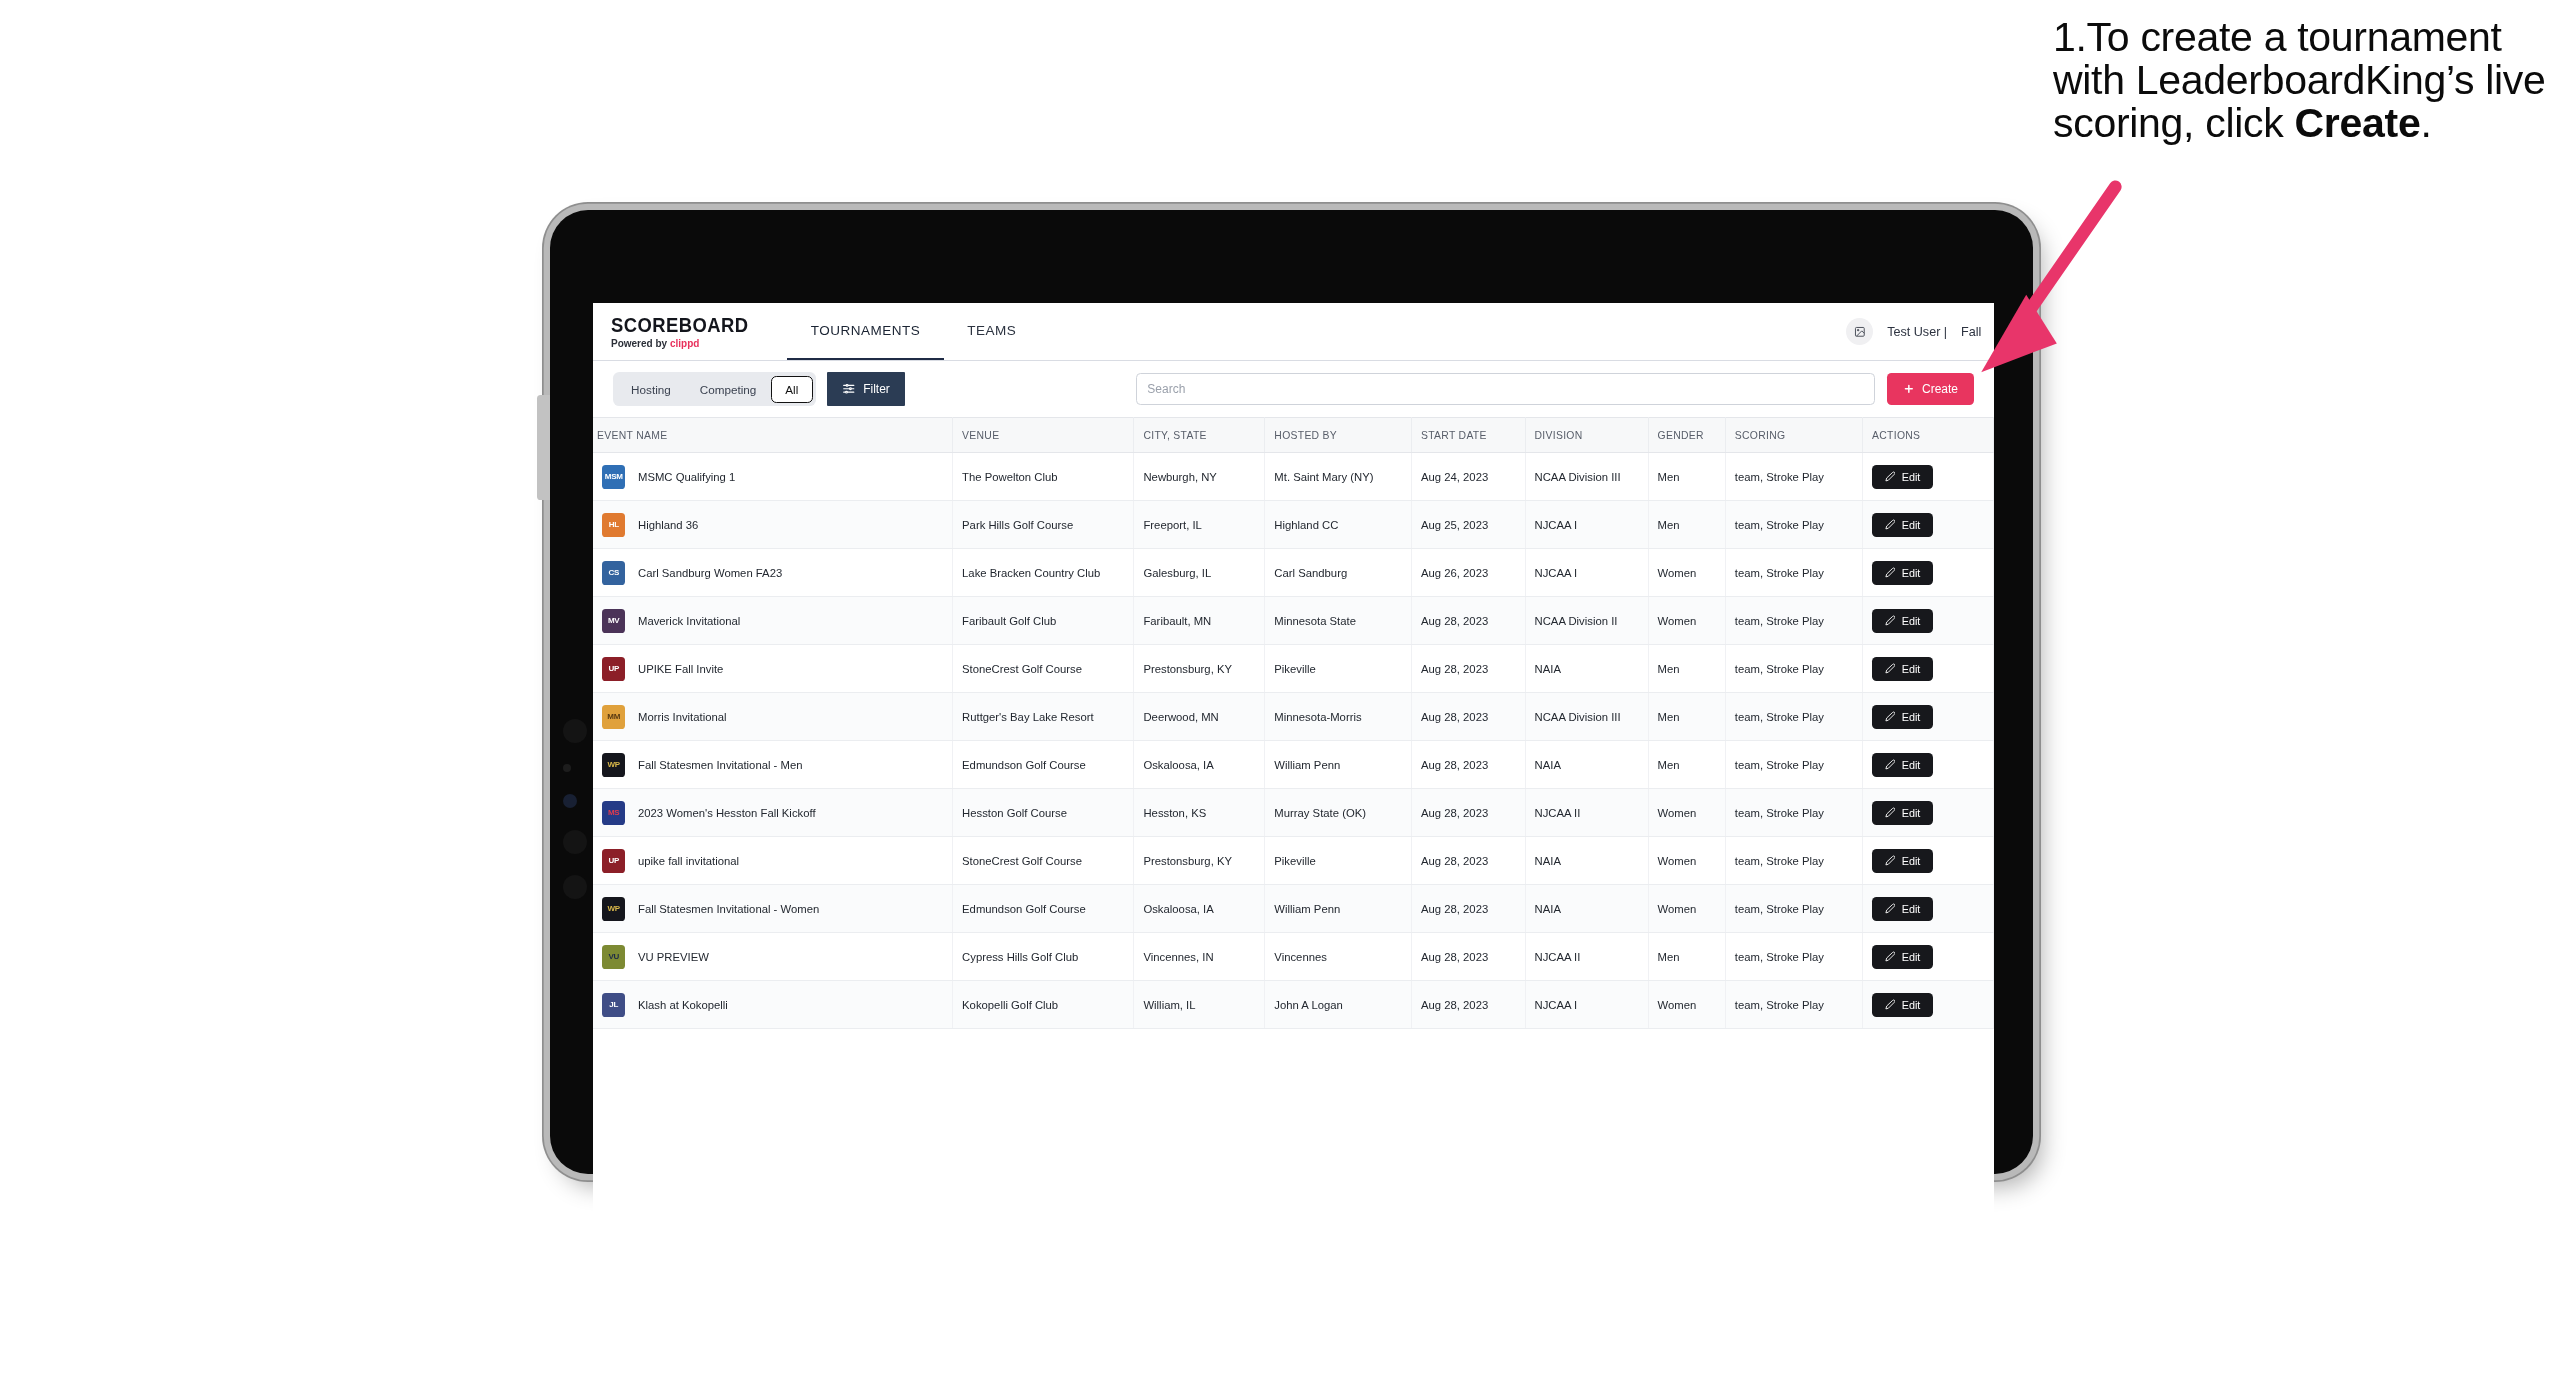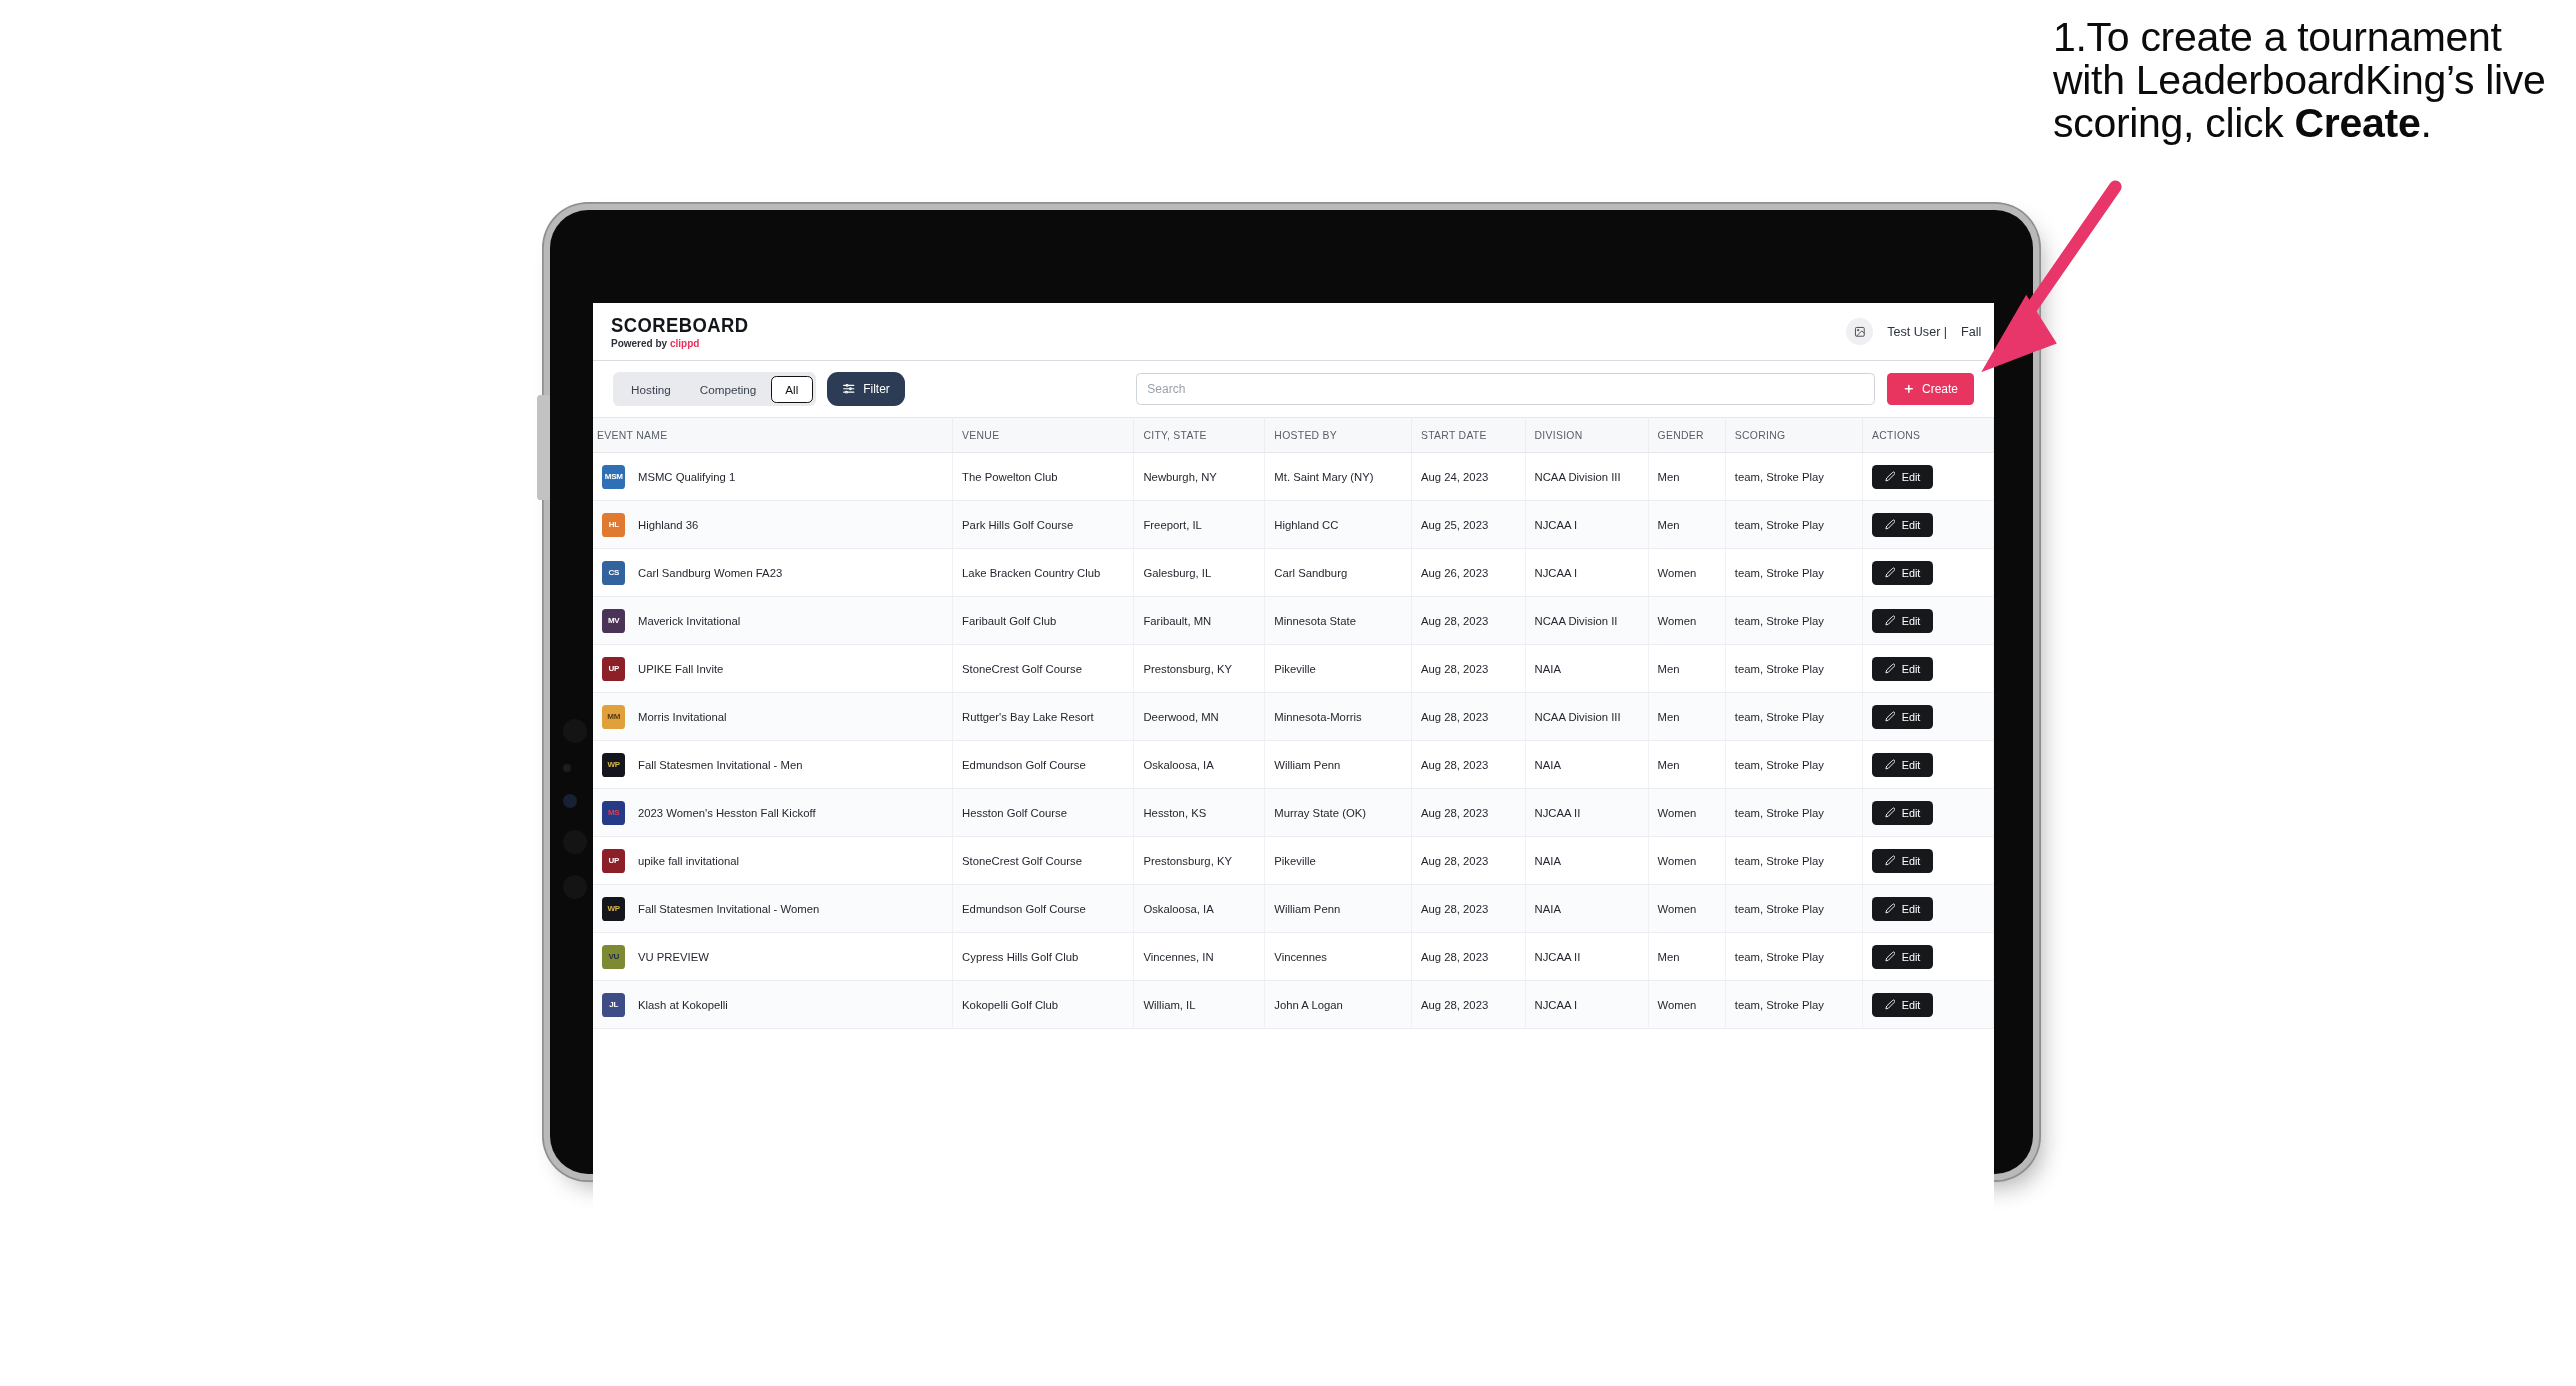--- a/index.html
+++ b/index.html
@@ -94,21 +94,21 @@
     background:#e8eaee; border-radius:6.3px; height:34px; padding: 0 3.6px;
   }
   .seg {
     height: 27px; padding: 0 13.5px; display:flex; align-items:center;
     font-size: 11.7px; color:#3b4250; border-radius:5.4px; cursor:pointer;
     background:transparent; border:0.9px solid transparent;
   }
   .seg.active { background:#fff; border:1.4px solid #121212; color:#111; }
   .filter-btn {
     height: 34px; padding: 0 15.3px; display:flex; align-items:center; gap:7.2px;
-    background:#2b3c54; color:#fff; font-size:12px; border-radius:11px; cursor:pointer;
+    background:#2b3c54; color:#fff; font-size:12px; border-radius:1px; cursor:pointer;
   }
   .search-wrap { margin-left: auto; display:flex; align-items:center; gap: 12.6px; }
   .search-input {
     width: 739px; height: 32px; border:0.9px solid #cfd3da; border-radius:4.5px;
     padding: 0 10.8px; font-size: 12px; color:#222; background:#fff;
     font-family:"Liberation Sans", sans-serif;
   }
   .search-input::placeholder { color:#9aa0ab; }
   .create-btn {
     height: 32px; padding: 0 16px; display:flex; align-items:center; gap:7.2px;
@@ -173,20 +173,24 @@
     <div class="camera-dot d4"></div>
     <div class="camera-dot d5"></div>
 
     <div class="screen">
       <div class="app">
 
         <div class="topnav">
           <div class="brand">
             <div class="brand-title">SCOREBOARD</div>
             <div class="brand-sub"><span>Powered by </span><span class="accent">clippd</span></div>
+          </div>
+          <div class="navtabs">
+            <div class="navtab active">TOURNAMENTS</div>
+            <div class="navtab">TEAMS</div>
           </div>
           <div class="nav-right">
             <div class="avatar">
               <svg width="11.7" height="11.7" viewBox="0 0 24 24" fill="none" stroke="#4a4f59" stroke-width="2">
                 <rect x="3" y="3" width="18" height="18" rx="2"></rect>
                 <circle cx="8.5" cy="8.5" r="1.5" fill="#4a4f59"></circle>
                 <path d="M21 15l-5-5L5 21"></path>
               </svg>
             </div>
             <span class="nav-user">Test User |</span>

